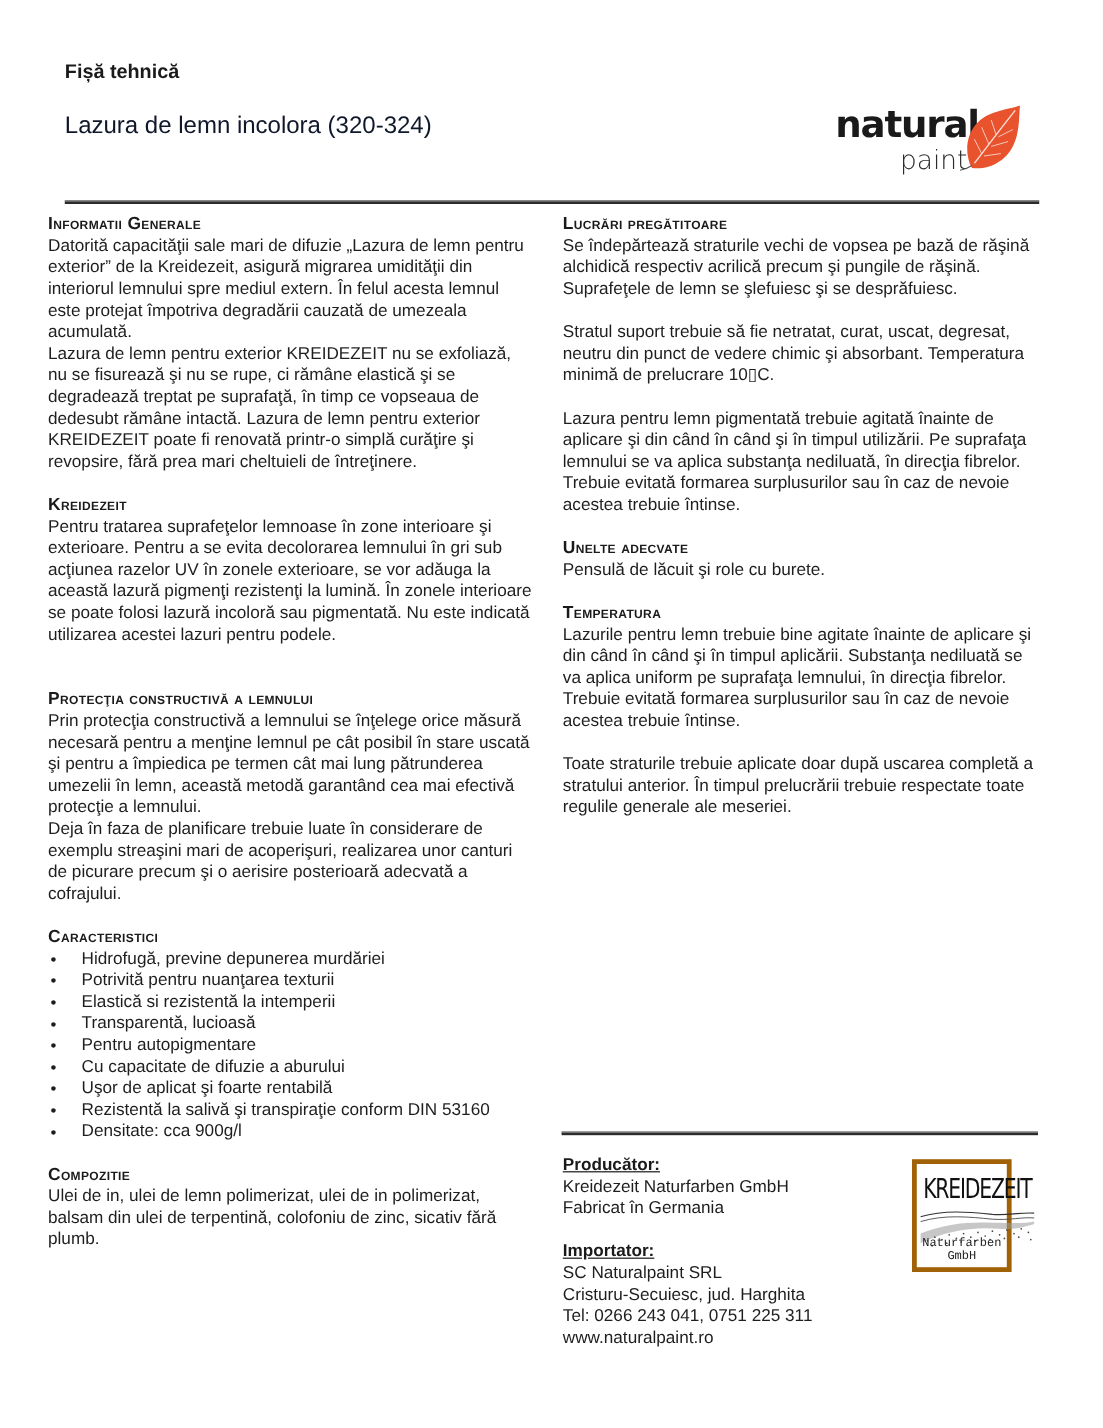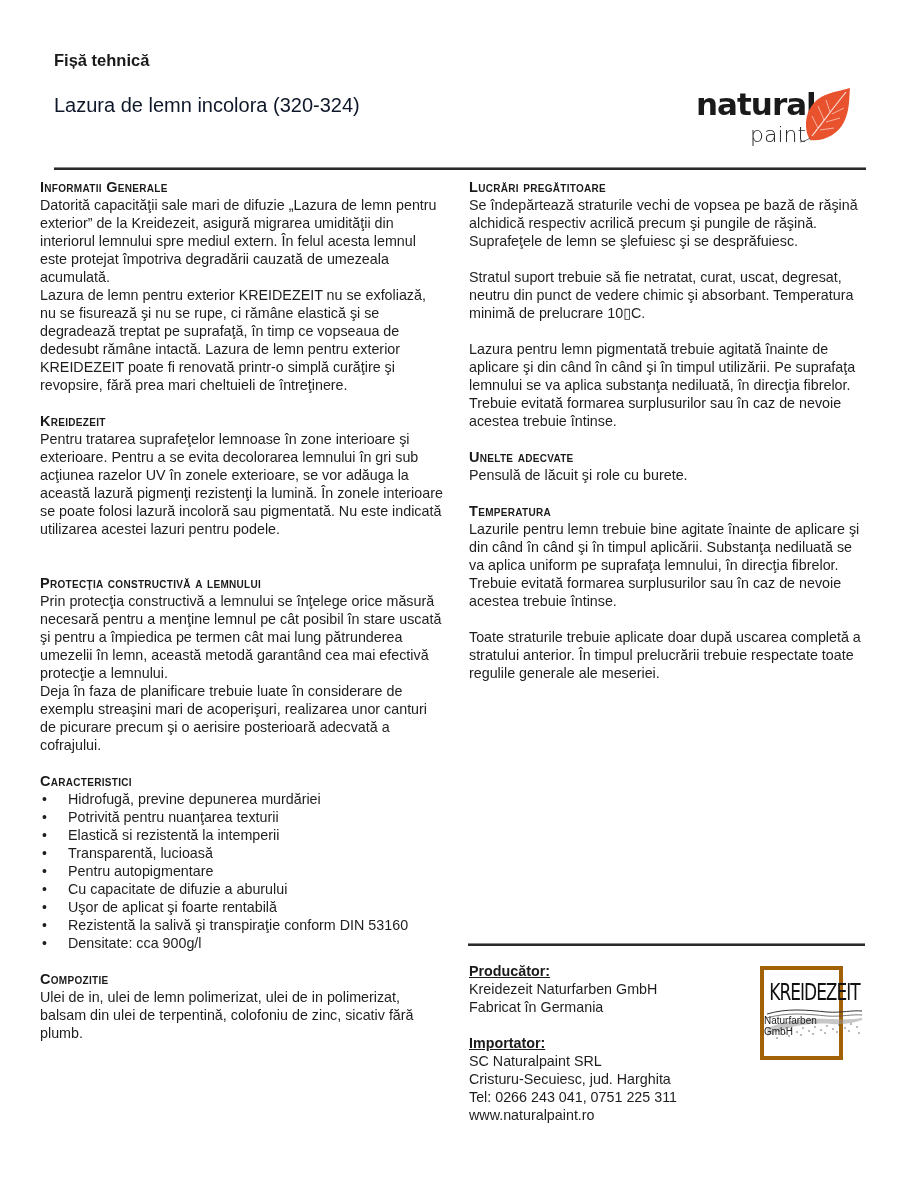--- a/index.html
+++ b/index.html
@@ -60,22 +60,22 @@
       position: absolute; left: 760px; top: 966px; width: 83px; height: 94px;
       border: 4px solid #a16207; background: #fff; box-sizing: border-box;
     }
     .kz-name {
       position: absolute; left: 4px; top: 8px; width: 93px; text-align: center;
       font-family: "DejaVu Sans", sans-serif; font-size: 17px; letter-spacing: -1px;
       color: #111; transform: scaleY(1.35); transform-origin: top center;
     }
     .kz-art { position: absolute; left: 3px; top: 36px; width: 95px; height: 36px; }
     .kz-sub {
-      position: absolute; left: 0; bottom: 19px; width: 100%; text-align: left;
-      font-size: 10px; color: #222;
+      position: absolute; left: 0; bottom: 3px; width: 100%; text-align: center;
+      font-size: 10px; color: #222; font-family: Liberation Mono, monospace;
     }
   </style>
 </head>
 <body>
 
 <div class="doc-label">Fișă tehnică</div>
 <div class="doc-title">Lazura de lemn incolora (320-324)</div>
 
 <div class="logo">
   <span class="logo-natural">natural</span>

